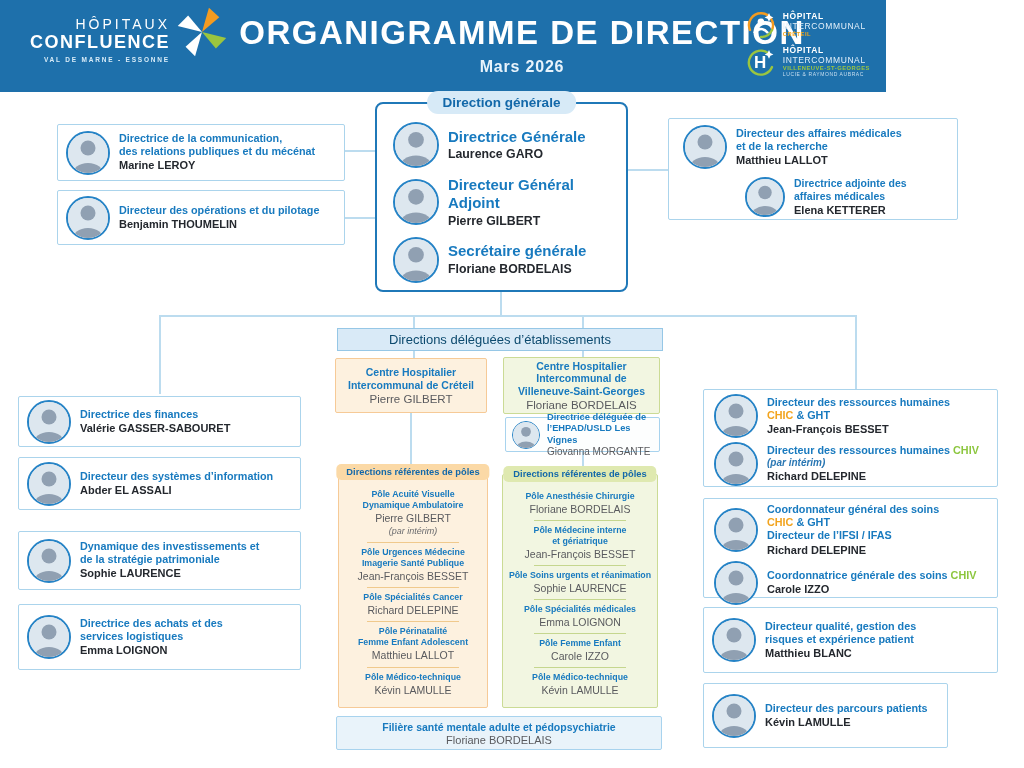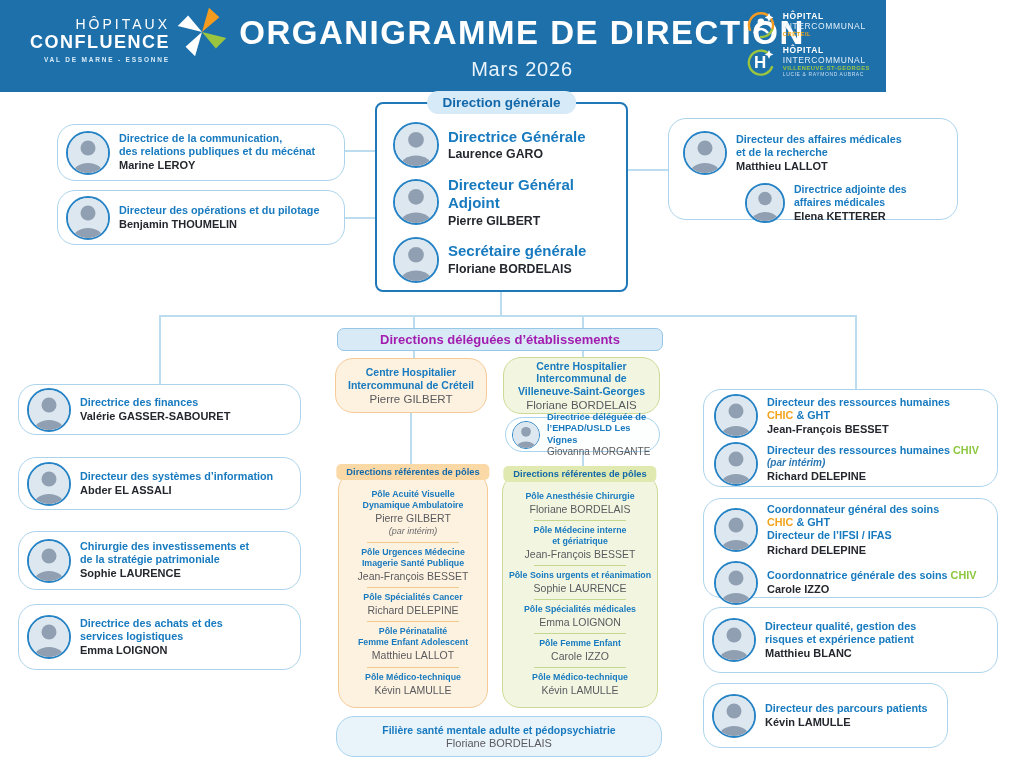--- a/index.html
+++ b/index.html
@@ -10,62 +10,62 @@
   
   .topbar{position:absolute;left:0;top:0;width:886px;height:92px;background:#1e70ab;color:#fff}
   .logo-confluence{position:absolute;left:30px;top:16px;display:flex;align-items:center}
   .lc-text{display:flex;flex-direction:column;align-items:flex-end;margin-right:4px}
   .lc1{font-size:14px;font-weight:400;letter-spacing:3px}
   .lc2{font-size:18px;font-weight:700;letter-spacing:1.5px}
   .lc3{font-size:6.5px;font-weight:700;letter-spacing:1.8px;color:#d9ecf8;margin-top:3px}
   .lc-star{margin-left:2px;margin-top:-16px}
   .title-wrap{position:absolute;left:212px;top:14px;width:620px;text-align:center}
   .title-wrap h1{font-size:33px;font-weight:700;letter-spacing:1.5px}
-  .subtitle{font-size:20px;font-weight:400;letter-spacing:.8px;margin-top:6px;color:#e8f3fb}
+  .subtitle{font-size:16px;font-weight:700;letter-spacing:.8px;margin-top:6px;color:#e8f3fb}
   .right-logos{position:absolute;right:16px;top:9px;display:flex;flex-direction:column;gap:5px}
   .hlogo{display:flex;align-items:center;gap:6px}
   .hl-text{display:flex;flex-direction:column;line-height:1.12}
   .hl1{font-size:8.5px;font-weight:700;letter-spacing:.6px}
   .hl2{font-size:8.5px;font-weight:300;letter-spacing:.6px;color:#e3f0fa}
   .hl3{font-size:5.8px;font-weight:700;letter-spacing:.5px}
   .hl3.or{color:#f5a81c}.hl3.gr{color:#9bc53f}
   .hl4{font-size:5px;font-weight:400;letter-spacing:.6px;color:#c9dff0}
 
   
   .chart{position:absolute;left:0;top:92px;width:1024px;height:676px}
   .conn{position:absolute;background:#bcdcef;z-index:0}
   .conn.h{height:2px}.conn.v{width:2px}
 
-  .card{position:absolute;background:#fff;border:1.5px solid #abd4ec;border-radius:18px;z-index:1}
+  .card{position:absolute;background:#fff;border:1.5px solid #abd4ec;border-radius:2px;z-index:1}
   .entry{display:flex;align-items:center;gap:9px;padding:4px 8px}
   .avatar{border-radius:50%;overflow:hidden;border:2px solid #2583c6;flex-shrink:0;width:44px;height:44px;background:#dde7ef}
   .avatar svg{display:block;width:100%;height:100%}
   .entry-text{line-height:1.22}
   .entry-title{font-size:10.8px;font-weight:700;color:#187abf;white-space:pre-line}
   .seg{font-weight:700}
   .seg-blue{color:#187abf}.seg-orange{color:#f2a41f}.seg-green{color:#8cc63e}
   .entry-note{font-size:10px;font-style:italic;font-weight:700;color:#2a77b3}
   .entry-name{font-size:11px;font-weight:700;color:#24282e;margin-top:1px}
 
   
   .dg{border:2px solid #1f78b8;border-radius:8px;display:flex;flex-direction:column;justify-content:space-evenly;padding:14px 4px 6px 8px}
   .dg .entry-title{font-size:15px}
   .dg .entry-name{font-size:12.3px}
   .dg .avatar{width:46px;height:46px}
   .pill{position:absolute;left:50%;transform:translateX(-50%);background:#d7eaf7;color:#1368a9;font-weight:700;border-radius:11px;z-index:2;white-space:nowrap}
   .dg-pill{top:-13px;font-size:13.5px;padding:4px 16px}
 
   
-  .affmed{display:flex;flex-direction:column;justify-content:space-evenly;padding:8px 6px}
+  .affmed{display:flex;flex-direction:column;justify-content:space-evenly;padding:2px 6px}
   .affmed .adj{padding-left:62px}
   .affmed .adj .avatar{width:40px;height:40px}
   .affmed .adj .entry-title{font-size:10.5px}
 
   
-  .banner{background:#d9eaf7;border:1.5px solid #96c7e6;border-radius:7px;display:flex;align-items:center;justify-content:center;font-size:13px;font-weight:700;color:#a21caf}
+  .banner{background:#d9eaf7;border:1.5px solid #96c7e6;border-radius:0;display:flex;align-items:center;justify-content:center;font-size:13px;font-weight:400;color:#0c4a6e}
   .hosp{display:flex;flex-direction:column;align-items:center;justify-content:center;text-align:center;padding:3px}
   .h-title{font-size:10.5px;font-weight:700;color:#187abf;line-height:1.2;white-space:pre-line}
   .h-name{font-size:11.5px;color:#595a5e;margin-top:2px}
   .hosp.or{background:#fdf1df;border:1.5px solid #f6ca97}
   .hosp.gr{background:#f2f6e1;border:1.5px solid #cbdb95}
 
   .ehpad{display:flex;align-items:center;gap:7px;padding:2px 6px;background:#fdfefe;border:1.5px solid #a8d3ee}
   .ehpad .avatar{width:28px;height:28px;border-width:1.5px}
   .e-title{font-size:9.3px;font-weight:700;color:#187abf;line-height:1.22;white-space:pre-line}
   .e-name{font-size:10px;color:#595a5e}
@@ -362,26 +362,26 @@
           <div class="p-title">Pôle Femme Enfant</div>
           <div class="p-name">Carole IZZO</div>
         </div>
         <div class="divider"></div>
         <div class="pole-item">
           <div class="p-title">Pôle Médico-technique</div>
           <div class="p-name">Kévin LAMULLE</div>
         </div>
       </section>
 
-    <section class="card filiere" style="left:336px;top:624px;width:326px;height:41px">
+    <section class="card filiere" style="left:336px;top:624px;width:326px;height:34px">
       <div class="f-title">Filière santé mentale adulte et pédopsychiatrie</div>
       <div class="f-name">Floriane BORDELAIS</div>
     </section>
 
-    <section class="card side" id="card-finances" style="left:18px;top:292px;width:283px;height:51px">
+    <section class="card side" id="card-finances" style="left:18px;top:304px;width:283px;height:51px">
         <div class="entry">
           <span class="avatar">
             <svg viewBox="0 0 40 40" preserveAspectRatio="xMidYMid slice">
               <rect width="40" height="40" fill="#dde7ef"></rect>
               <circle cx="20" cy="15" r="7.5" fill="#90a0b2"></circle>
               <path d="M4 42 a16 12 0 0 1 32 0 Z" fill="#90a0b2"></path>
             </svg>
           </span>
           <div class="entry-text">
             <div class="entry-title">Directrice des finances</div>
@@ -407,21 +407,21 @@
     <section class="card side" id="card-invest" style="left:18px;top:439px;width:283px;height:59px">
         <div class="entry">
           <span class="avatar">
             <svg viewBox="0 0 40 40" preserveAspectRatio="xMidYMid slice">
               <rect width="40" height="40" fill="#dde7ef"></rect>
               <circle cx="20" cy="15" r="7.5" fill="#90a0b2"></circle>
               <path d="M4 42 a16 12 0 0 1 32 0 Z" fill="#90a0b2"></path>
             </svg>
           </span>
           <div class="entry-text">
-            <div class="entry-title">Chirurgie des investissements et
+            <div class="entry-title">Dynamique des investissements et
 de la stratégie patrimoniale</div>
             <div class="entry-name">Sophie LAURENCE</div>
           </div>
         </div>
       </section>
     <section class="card side" id="card-achats" style="left:18px;top:512px;width:283px;height:66px">
         <div class="entry">
           <span class="avatar">
             <svg viewBox="0 0 40 40" preserveAspectRatio="xMidYMid slice">
               <rect width="40" height="40" fill="#dde7ef"></rect>

